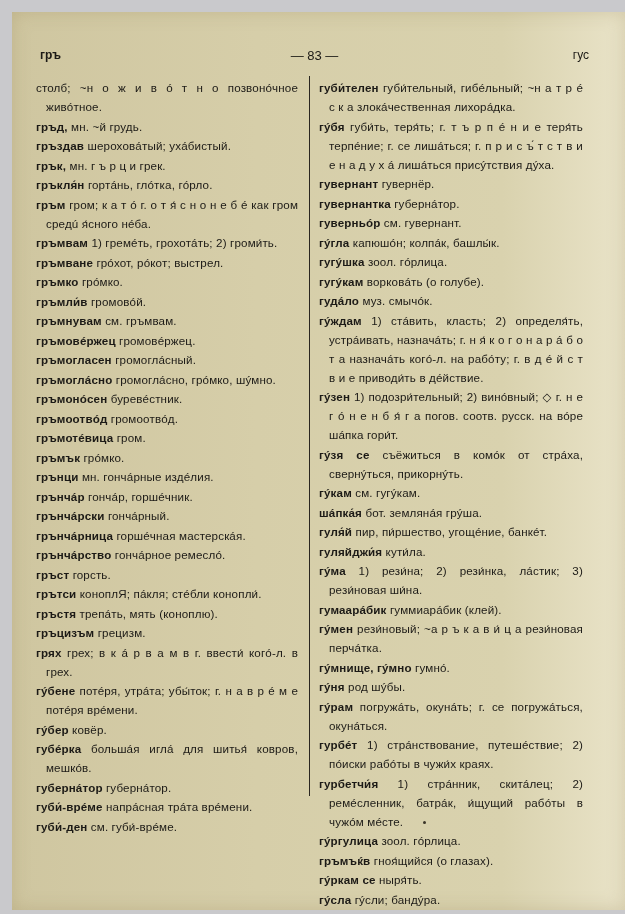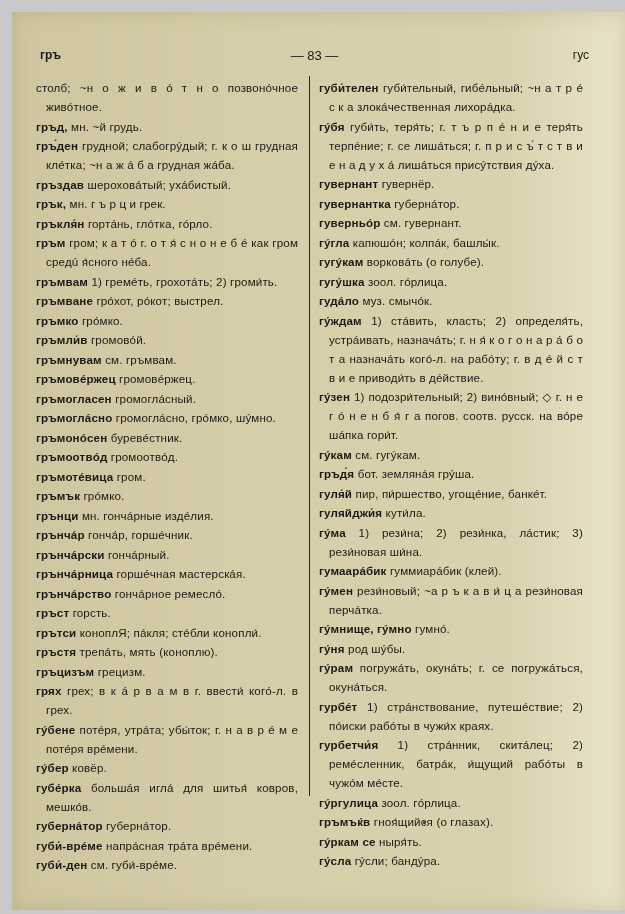--- a/index.html
+++ b/index.html
@@ -46,21 +46,20 @@
 <div class="page">
   <div class="header">
     <span class="left">гръ</span>
     <span class="center">— 83 —</span>
     <span class="right">гус</span>
   </div>
 
   <div class="col left" id="col-left">
       <div class="entry"><span>столб; ~н о  ж и в ó т н о  позвонóчное живóтное.</span></div>
       <div class="entry"><span class="hw">гръд,</span> <span>мн. ~й грудь.</span></div>
-      <div class="entry"><span class="hw">гръ́ден</span> <span>грудной; слабогрýдый; г. к о ш  грудная клéтка; ~н а  ж á б а  грудная жáба.</span></div>
       <div class="entry"><span class="hw">гръздав</span> <span>шероховáтый; ухáбистый.</span></div>
       <div class="entry"><span class="hw">грък,</span> <span>мн. г ъ р ц и  грек.</span></div>
       <div class="entry"><span class="hw">гръкля́н</span> <span>гортáнь, глóтка, гóрло.</span></div>
       <div class="entry"><span class="hw">гръм</span> <span>гром; к а т ó  г.  о т  я́ с н о  н е б é  как гром средú я́сного нéба.</span></div>
       <div class="entry"><span class="hw">гръмвам</span> <span>1) гремéть, грохотáть; 2) громи́ть.</span></div>
       <div class="entry"><span class="hw">гръмване</span> <span>грóхот, рóкот; выстрел.</span></div>
       <div class="entry"><span class="hw">гръмко</span> <span>грóмко.</span></div>
       <div class="entry"><span class="hw">гръмли́в</span> <span>громовóй.</span></div>
       <div class="entry"><span class="hw">гръмнувам</span> <span>см. гръмвам.</span></div>
       <div class="entry"><span class="hw">гръмовéржец</span> <span>громовéржец.</span></div>
@@ -88,27 +87,28 @@
       <div class="entry"><span class="hw">губи́-ден</span> <span>см. губи́-врéме.</span></div>
     </div>
   <div class="divider"></div>
   <div class="col right" id="col-right">
       <div class="entry"><span class="hw">губи́телен</span> <span>губи́тельный, гибéльный; ~н а  т р é с к а  злокáчественная лихорáдка.</span></div>
       <div class="entry"><span class="hw">гýбя</span> <span>губи́ть, теря́ть; г.  т ъ р п é н и е  теря́ть терпéние; г. се лишáться; г.  п р и с ъ́ т с т в и е  н а  д у х á  лишáться присýтствия дýха.</span></div>
       <div class="entry"><span class="hw">гувернант</span> <span>гувернёр.</span></div>
       <div class="entry"><span class="hw">гувернантка</span> <span>губернáтор.</span></div>
       <div class="entry"><span class="hw">гуверньóр</span> <span>см. гувернант.</span></div>
       <div class="entry"><span class="hw">гýгла</span> <span>капюшóн; колпáк, башлы́к.</span></div>
+      <div class="entry"><span class="hw">гугýшка</span> <span>зоол. гóрлица.</span></div>
       <div class="entry"><span class="hw">гугýкам</span> <span>ворковáть (о голубе).</span></div>
-      <div class="entry"><span class="hw">гугýшка</span> <span>зоол. гóрлица.</span></div>
       <div class="entry"><span class="hw">гудáло</span> <span>муз. смычóк.</span></div>
       <div class="entry"><span class="hw">гýждам</span> <span>1) стáвить, класть; 2) определя́ть, устрáивать, назначáть; г.  н я́ к о г о  н а  р á б о т а  назначáть когó-л. на рабóту; г.  в  д é й с т в и е  приводи́ть в дéйствие.</span></div>
       <div class="entry"><span class="hw">гýзен</span> <span>1) подозри́тельный; 2) винóвный; ◇ г.  н е  г ó н е н  б я́ г а  погов. соотв. русск. на вóре шáпка гори́т.</span></div>
+      <div class="entry"><span class="hw">гýзя се</span> <span>съёжиться в комóк от стрáха, свернýться, прикорнýть.</span></div>
       <div class="entry"><span class="hw">гýкам</span> <span>см. гугýкам.</span></div>
-      <div class="entry"><span class="hw">гръд́я</span> <span>бот. землянáя грýша.</span></div>
+      <div class="entry"><span class="hw">шáпка́я</span> <span>бот. землянáя грýша.</span></div>
       <div class="entry"><span class="hw">гуля́й</span> <span>пир, пи́ршество, угощéние, банкéт.</span></div>
       <div class="entry"><span class="hw">гуляйджи́я</span> <span>кути́ла.</span></div>
       <div class="entry"><span class="hw">гýма</span> <span>1) рези́на; 2) рези́нка, лáстик; 3) рези́новая ши́на.</span></div>
       <div class="entry"><span class="hw">гумаарáбик</span> <span>гуммиарáбик (клей).</span></div>
       <div class="entry"><span class="hw">гýмен</span> <span>рези́новый; ~а  р ъ к а в и́ ц а  рези́новая перчáтка.</span></div>
       <div class="entry"><span class="hw">гýмнище, гýмно</span> <span>гумнó.</span></div>
       <div class="entry"><span class="hw">гýня</span> <span>род шýбы.</span></div>
       <div class="entry"><span class="hw">гýрам</span> <span>погружáть, окунáть; г. се погружáться, окунáться.</span></div>
       <div class="entry"><span class="hw">гурбéт</span> <span>1) стрáнствование, путешéствие; 2) пóиски рабóты в чужи́х краях.</span></div>
       <div class="entry"><span class="hw">гурбетчи́я</span> <span>1) стрáнник, скитáлец; 2) ремéсленник, батрáк, и́щущий рабóты в чужóм мéсте.</span></div>

